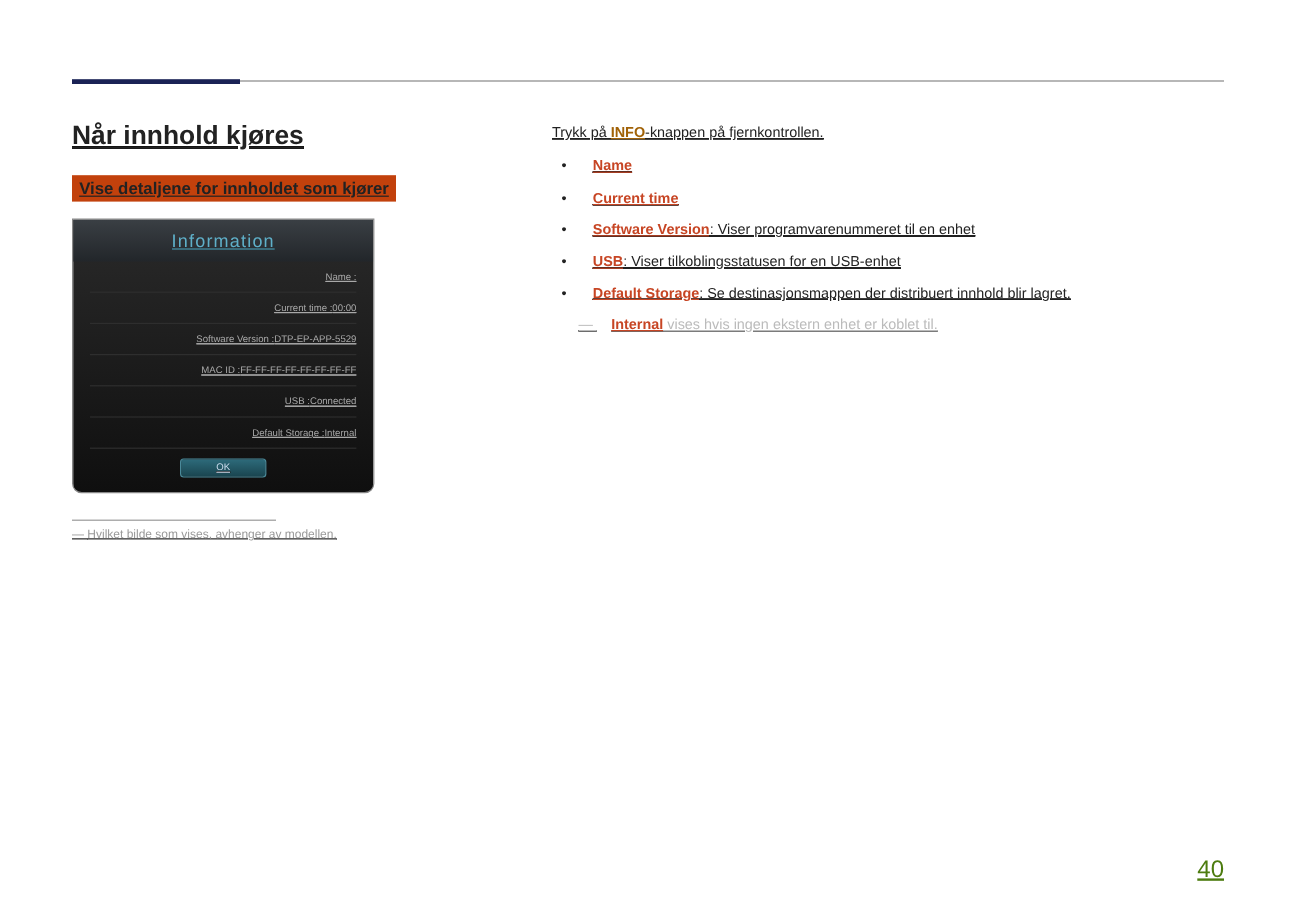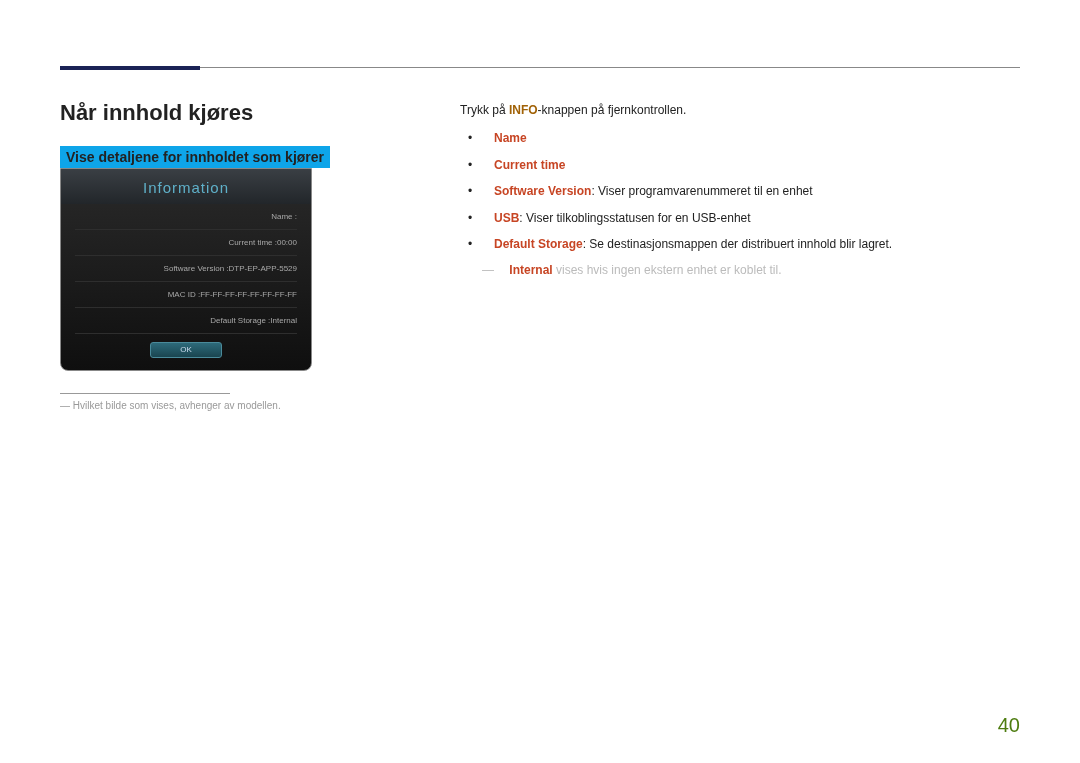--- a/index.html
+++ b/index.html
@@ -1,24 +1,24 @@
 <!DOCTYPE html>
 <html><head>
 <meta charset="utf-8">
 <style>
-* { box-sizing: border-box; margin: 0; padding: 0; }
+* { box-sizing: border-box; margin: 0; padding: 0; text-decoration: underline; }
 body { font-family: Arial, sans-serif; background: #fff; width: 1080px; height: 763px; position: relative; }
 .page { padding: 60px 60px 40px 60px; position: relative; height: 100%; }
 .top-accent { position: absolute; top: 66px; left: 60px; width: 140px; height: 4px; background: #1a2255; }
 .top-rule { position: absolute; top: 67px; left: 60px; right: 60px; height: 1px; background: #888; }
 .content { display: flex; gap: 60px; margin-top: 40px; }
 .left-col { width: 340px; flex-shrink: 0; }
 .right-col { flex: 1; font-size: 12px; line-height: 1.7; color: #222; }
 .heading { font-size: 22px; font-weight: 600; color: #222; margin-bottom: 20px; }
-.subheader { background: #0ea5e9; padding: 3px 6px; font-size: 14px; font-weight: 600; color: #222; display: inline-block; }
+.subheader { background: #c2410c; padding: 3px 6px; font-size: 14px; font-weight: 600; color: #222; display: inline-block; margin-bottom: 14px; }
 .info-panel { border: 1px solid #888; background: linear-gradient(#2a2a2a,#0f0f0f); border-radius: 0 0 8px 8px; overflow: hidden; width: 252px; }
 .info-header { text-align: center; color: #5fb0c9; font-size: 15px; padding: 10px 0 8px; background: linear-gradient(#3a3f44,#22262a); letter-spacing: 1px; }
 .info-body { padding: 0 14px 12px; }
 .info-row { display: flex; justify-content: flex-end; align-items: center; border-bottom: 1px solid #2e2e2e; height: 26px; font-size: 8px; color: #a8a8a8; }
 .info-row:last-of-type { border-bottom: none; }
 .ok-btn { display: block; margin: 8px auto 0; width: 72px; height: 16px; background: linear-gradient(#2d6a7a,#1a4550); border: 1px solid #4a8a9a; border-radius: 3px; color: #cde; font-size: 8px; text-align: center; line-height: 14px; cursor: pointer; }
 .note-rule { width: 170px; height: 1px; background: #999; margin-top: 22px; }
 .note { font-size: 10px; color: #999; margin-top: 6px; }
 .note::before { content: "―  "; color: #999; }
 .bullets { list-style: none; margin-top: 8px; }
@@ -55,20 +55,24 @@
           </div>
           <div class="info-row">
             <span>Software Version :</span>
             <span>DTP-EP-APP-5529</span>
           </div>
           <div class="info-row">
             <span>MAC ID :</span>
             <span>FF-FF-FF-FF-FF-FF-FF-FF</span>
           </div>
           <div class="info-row">
+            <span>USB :</span>
+            <span>Connected</span>
+          </div>
+          <div class="info-row">
             <span>Default Storage :</span>
             <span>Internal</span>
           </div>
           <div class="ok-btn">OK</div>
         </div>
       </div>
 
       <div class="note-rule"></div>
       <div class="note">Hvilket bilde som vises, avhenger av modellen.</div>
     </div>

